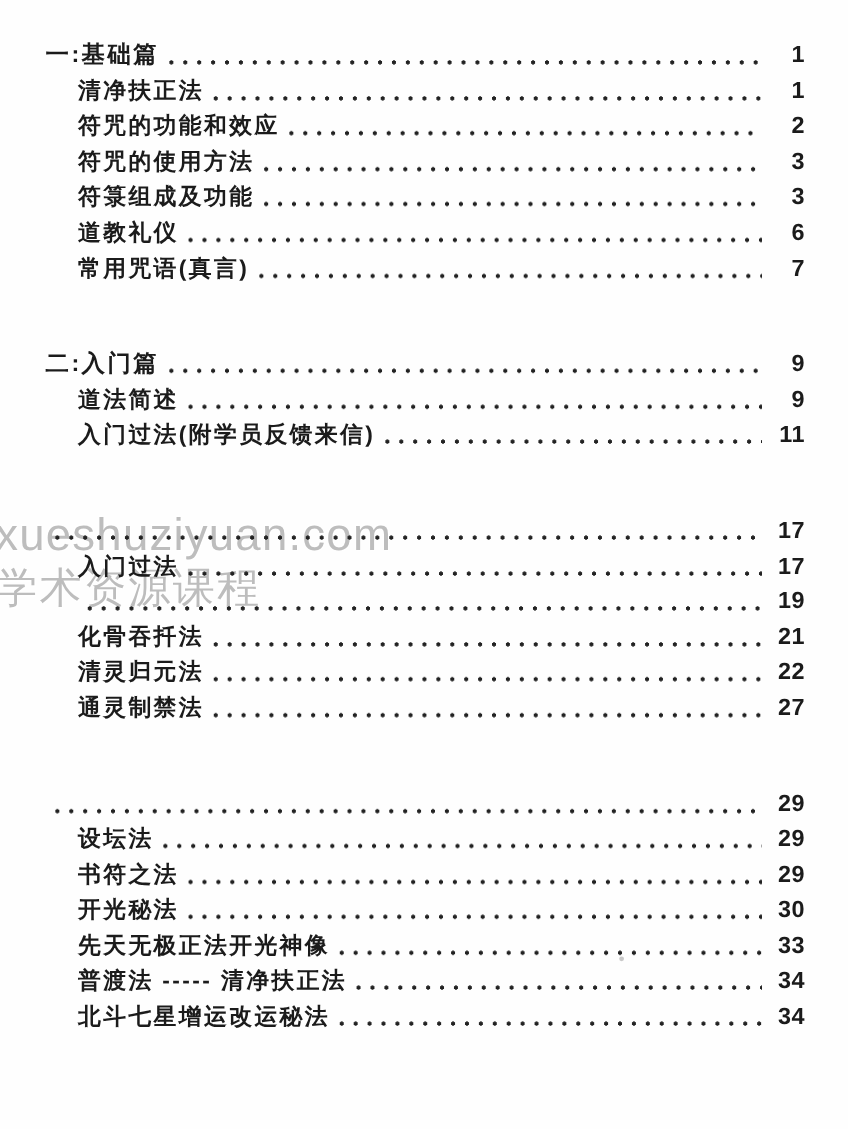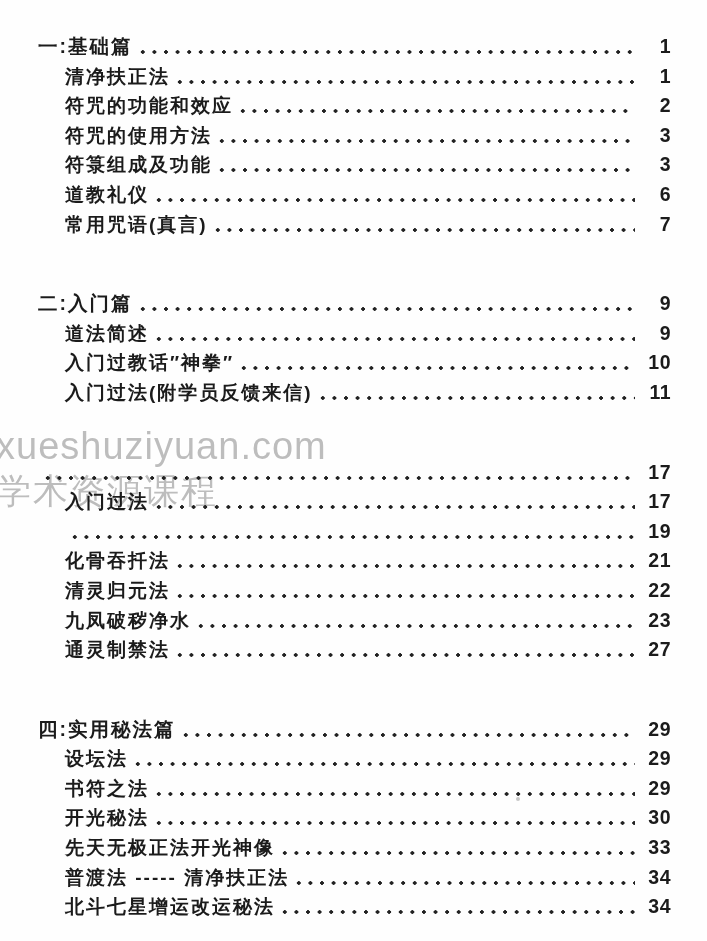--- a/index.html
+++ b/index.html
@@ -137,25 +137,20 @@
         <span class="title">二:入门篇</span>
         <span class="leader"></span>
         <span class="pagenum">9</span>
       </div>
       <div class="row item">
         <span class="title">道法简述</span>
         <span class="leader"></span>
         <span class="pagenum">9</span>
       </div>
       <div class="row item">
-        <span class="title">入门过教话″神拳″</span>
-        <span class="leader"></span>
-        <span class="pagenum">10</span>
-      </div>
-      <div class="row item">
         <span class="title">入门过法(附学员反馈来信)</span>
         <span class="leader"></span>
         <span class="pagenum">11</span>
       </div>
     </section>
 
     <section class="toc-section">
       <div class="row heading">
         <span class="leader"></span>
         <span class="pagenum">17</span>
@@ -173,34 +168,28 @@
         <span class="title">化骨吞扦法</span>
         <span class="leader"></span>
         <span class="pagenum">21</span>
       </div>
       <div class="row item">
         <span class="title">清灵归元法</span>
         <span class="leader"></span>
         <span class="pagenum">22</span>
       </div>
       <div class="row item">
-        <span class="title">九凤破秽净水</span>
-        <span class="leader"></span>
-        <span class="pagenum">23</span>
-      </div>
-      <div class="row item">
         <span class="title">通灵制禁法</span>
         <span class="leader"></span>
         <span class="pagenum">27</span>
       </div>
     </section>
 
     <section class="toc-section">
       <div class="row heading">
-        <span class="title">四:实用秘法篇</span>
         <span class="leader"></span>
         <span class="pagenum">29</span>
       </div>
       <div class="row item">
         <span class="title">设坛法</span>
         <span class="leader"></span>
         <span class="pagenum">29</span>
       </div>
       <div class="row item">
         <span class="title">书符之法</span>

